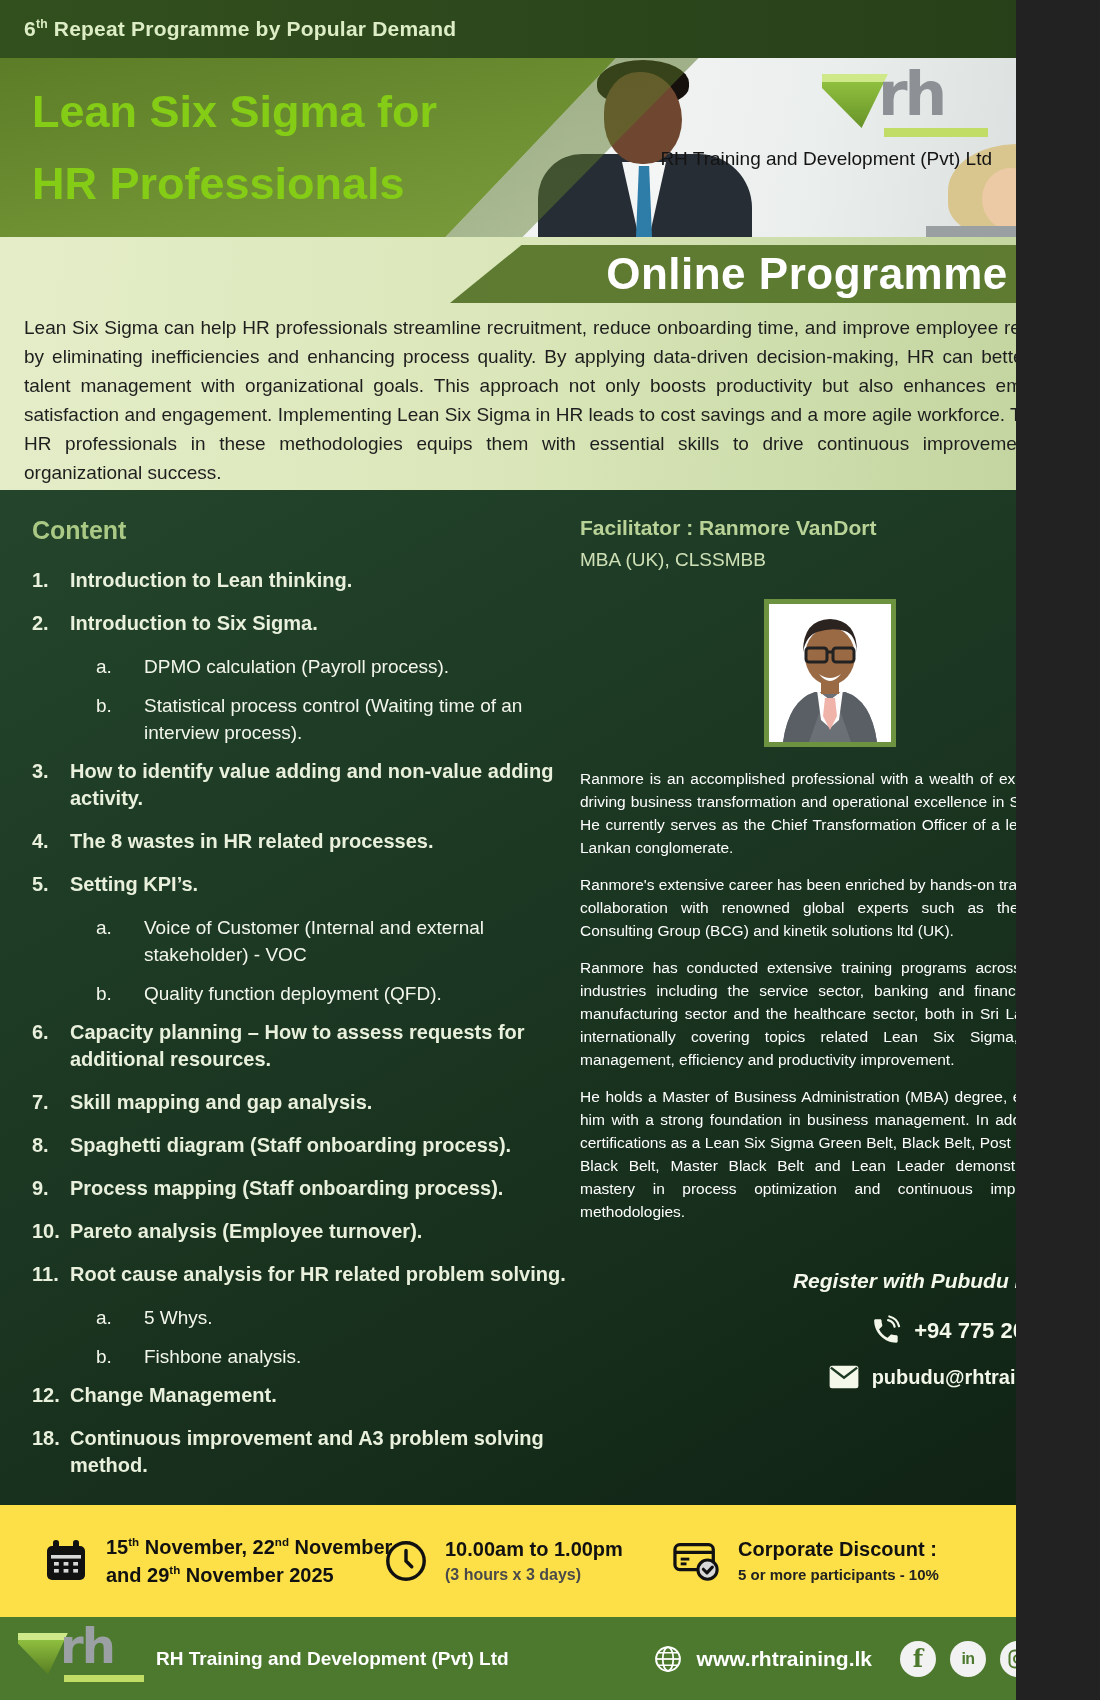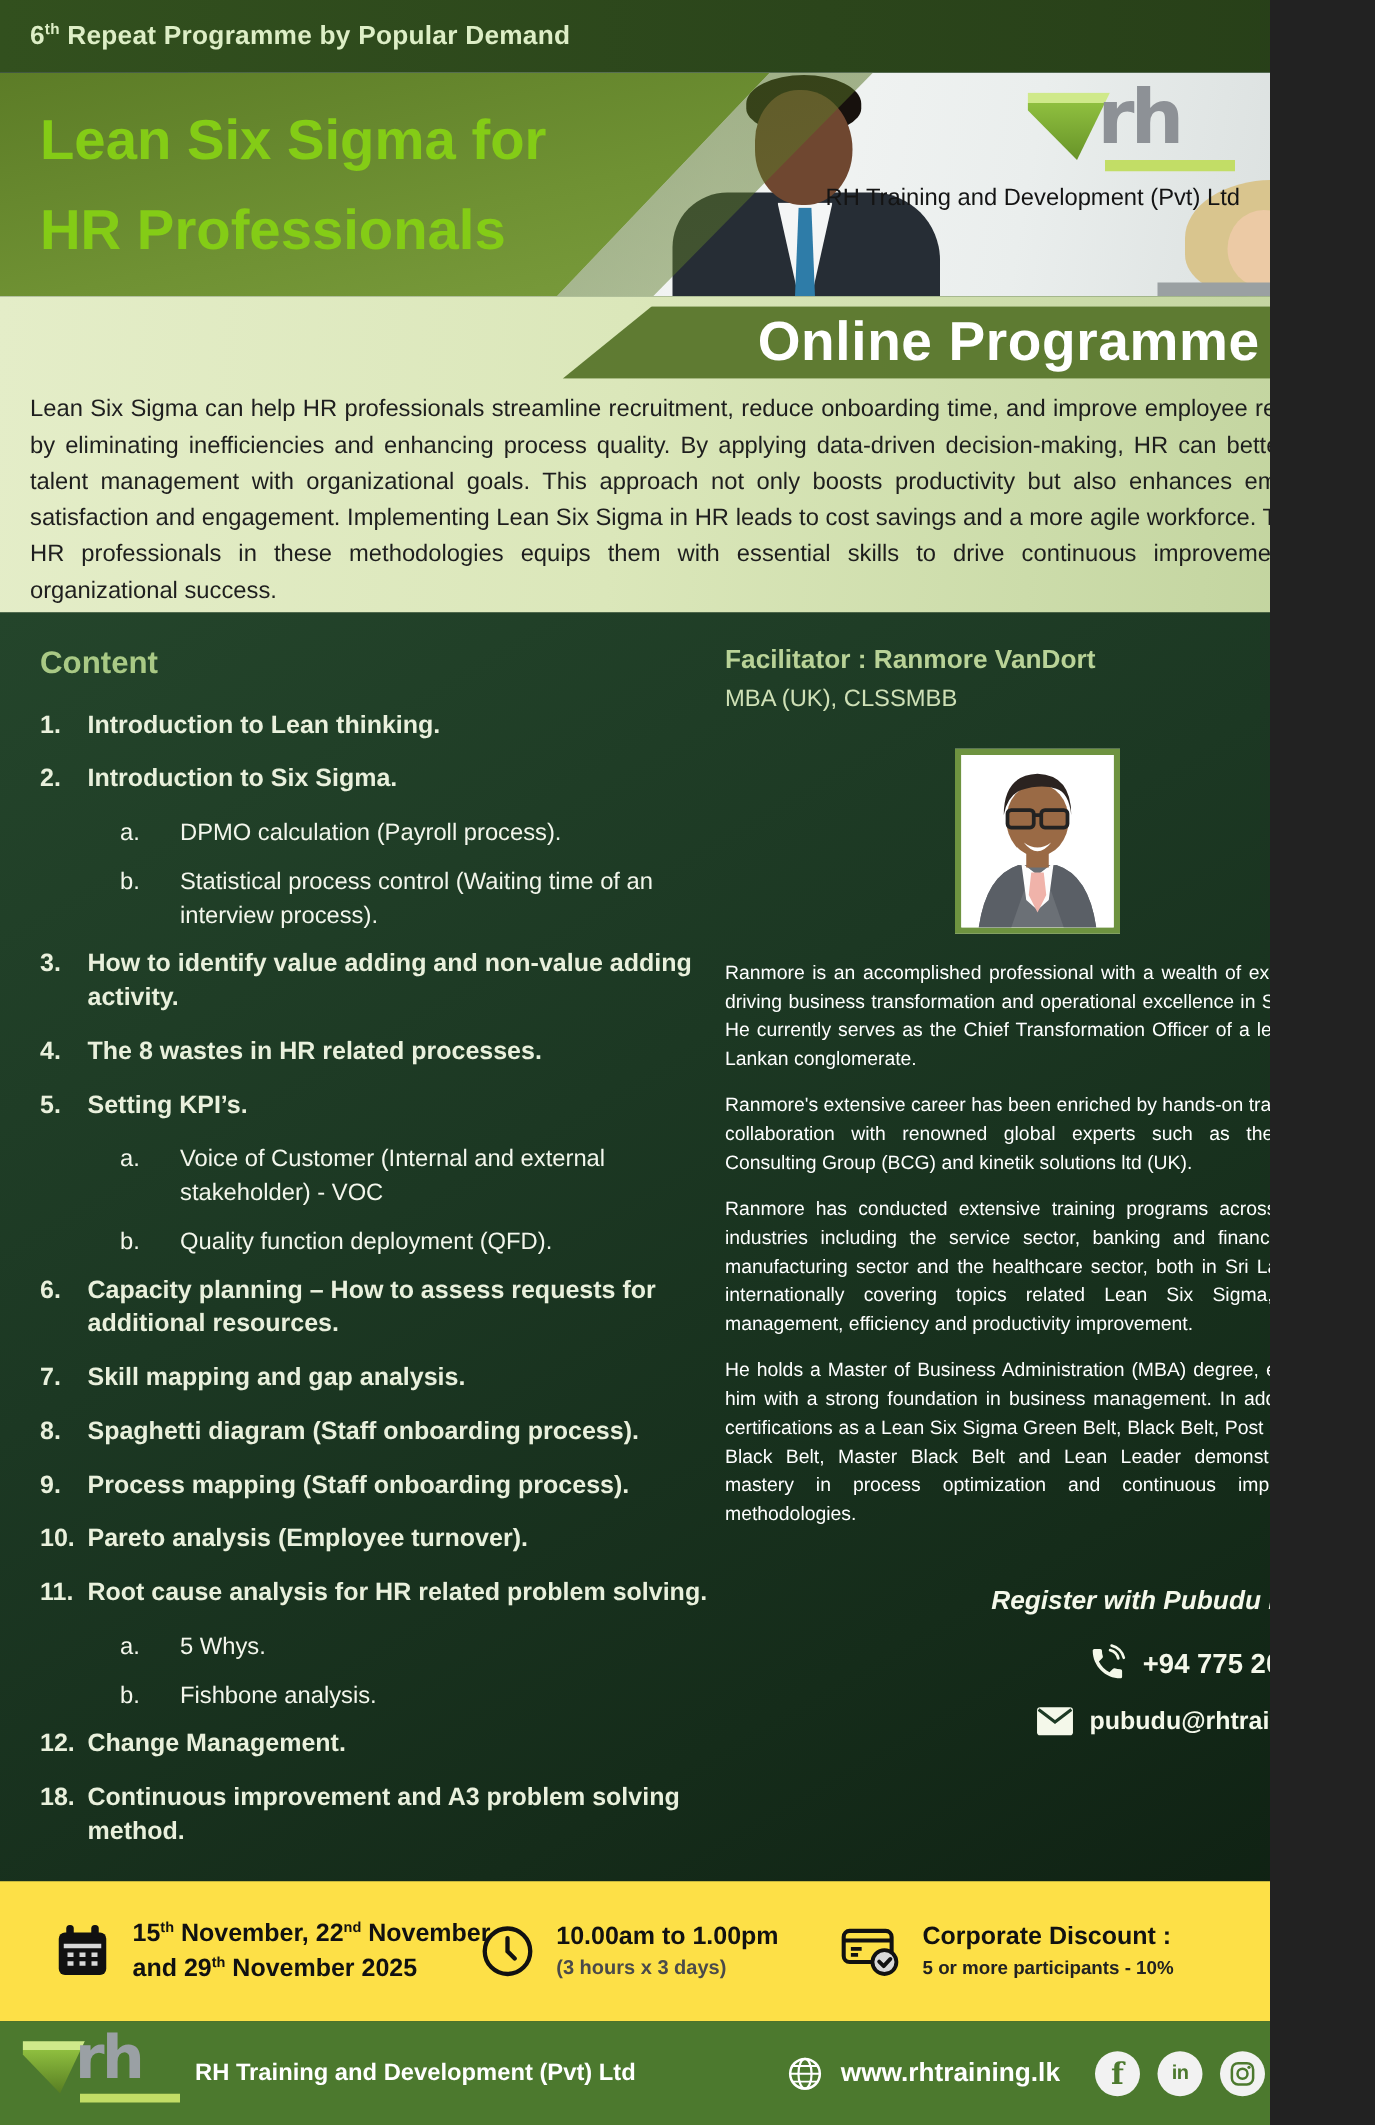--- a/index.html
+++ b/index.html
@@ -89,21 +89,21 @@
   .footer{position:absolute;top:1617px;left:0;width:1100px;height:83px;background:#4c792e;
       display:flex;align-items:center;color:#fff;}
   .f-logo{position:relative;width:128px;height:64px;margin-left:18px;flex:none;}
   .f-tri{position:absolute;left:0;top:6px;width:50px;height:42px;
       background:linear-gradient(180deg,#cfe98a 0%,#cfe98a 16%,#8fbf3f 16%,#577d22 100%);
       clip-path:polygon(0 0,100% 0,60% 100%,0 26%);}
   .f-letters{position:absolute;left:42px;top:-8px;font-family:"DejaVu Sans",sans-serif;
       font-size:48px;font-weight:bold;color:#9aa0a4;letter-spacing:-2px;line-height:54px;}
   .f-bar{position:absolute;left:46px;top:48px;width:80px;height:7px;background:#c2dd66;}
   .f-name{font-size:19px;font-weight:bold;margin-left:10px;}
-  .f-right{margin-left:auto;display:flex;align-items:center;gap:14px;padding-right:38px;}
+  .f-right{margin-left:auto;display:flex;align-items:center;gap:14px;padding-right:14px;}
   .f-site{font-size:21px;font-weight:bold;color:#fff;text-decoration:none;margin-right:14px;}
   .soc{width:36px;height:36px;border-radius:50%;background:#f2f2f2;color:#4c792e;
       display:flex;align-items:center;justify-content:center;font-weight:bold;flex:none;}
   .soc.fb{font-size:24px;font-family:"DejaVu Serif",serif;}
   .soc.li{font-size:16px;letter-spacing:-.5px;}
   svg{display:block;}
 </style>
 </head>
 <body>
 

